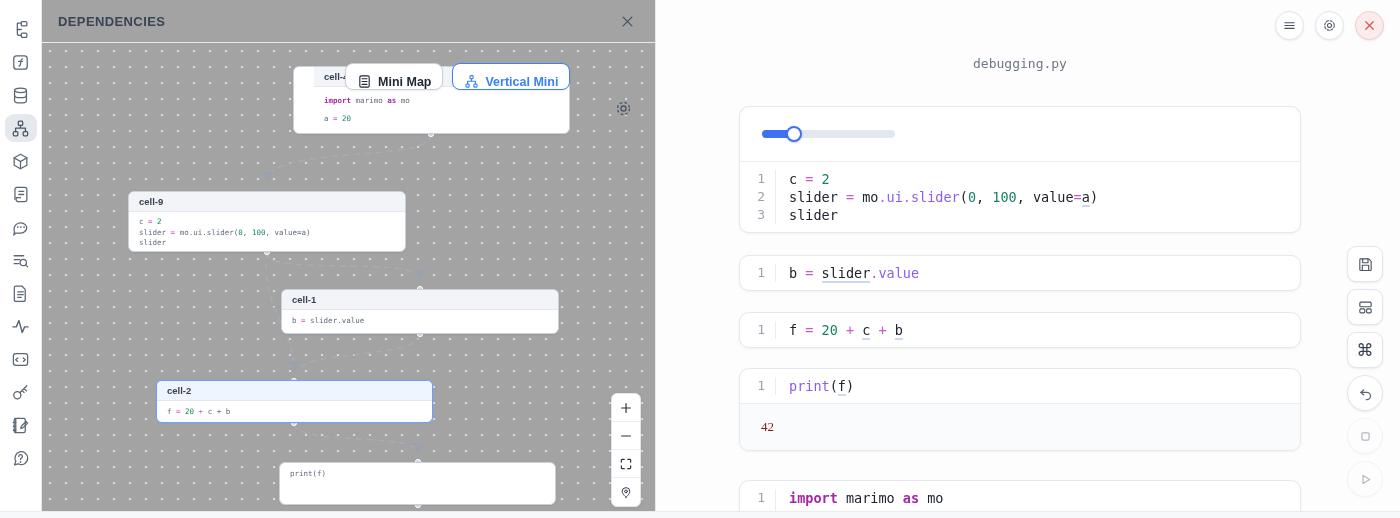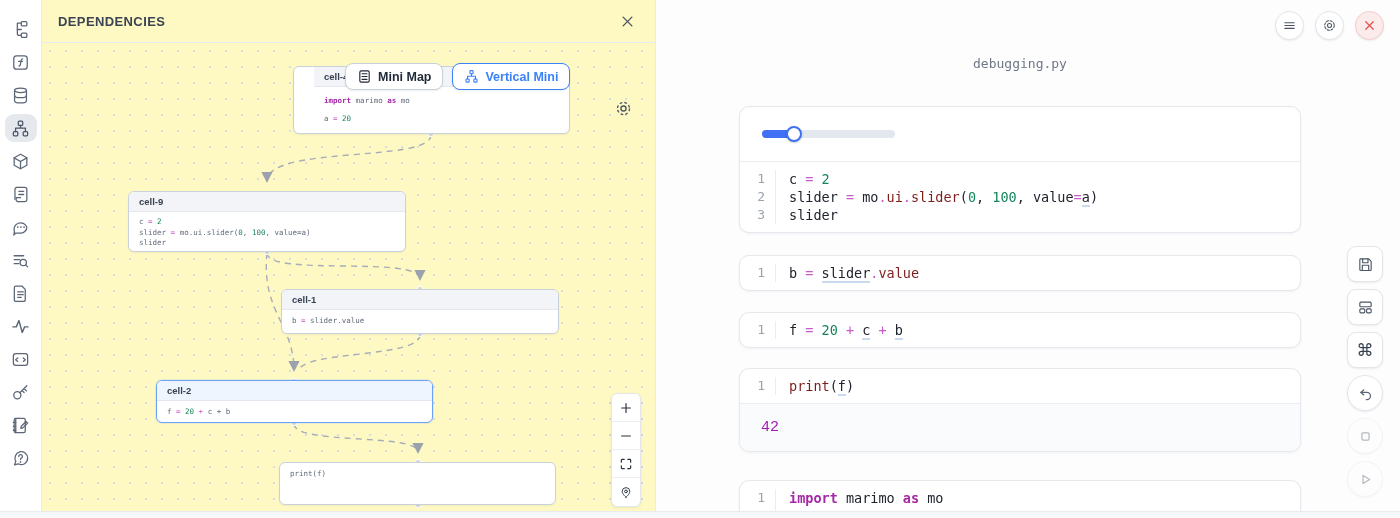--- a/index.html
+++ b/index.html
@@ -9,42 +9,42 @@
 
   
   .sidebar { width:42px; flex:0 0 42px; border-right:1px solid #e7eaee; display:flex;
     flex-direction:column; align-items:center; padding-top:18px; gap:11px; background:#fff; z-index:5;}
   .side-icon { width:26px; height:22px; display:flex; align-items:center; justify-content:center;
     color:#5b6676; cursor:pointer; border-radius:6px; }
   .side-icon svg { width:19px; height:19px; }
   .side-icon.active { background:#e5e8ec; color:#4a5568; box-shadow:0 0 0 3px #e5e8ec; }
 
   
-  .panel { width:614px; flex:0 0 614px; position:relative; border-right:1px solid #e7eaee; background:#fef9c3; }
+  .panel { width:614px; flex:0 0 614px; position:relative; border-right:1px solid #e7eaee; background:#a3a3a3; }
   .panel-header { height:43px; border-bottom:1px solid #e7eaee; display:flex; align-items:center; padding:0 16px; }
   .panel-title { font-size:13px; font-weight:bold; color:#3b4454; letter-spacing:.03em; }
   .panel-close { margin-left:auto; width:24px; height:24px; display:flex; align-items:center;
     justify-content:center; color:#4b5563; cursor:pointer; background:none; border:none; }
   .panel-close svg { width:15px; height:15px; }
   .graph { position:absolute; left:0; top:43px; right:0; bottom:0; overflow:hidden;
     background-image:radial-gradient(circle, #d9dce2 1px, transparent 1.3px); background-size:16px 16px; }
   .edges { position:absolute; left:0; top:0; }
 
   .gnode { position:absolute; background:#fff; border:1px solid #c9d1db; border-radius:6px;
     box-shadow:0 1px 2px rgba(15,23,42,.06); overflow:hidden; cursor:pointer; }
   .gnode-header { background:#f2f4f8; border-bottom:1px solid #e4e8ee; padding:4px 10px;
     font-size:9.5px; font-weight:bold; color:#374151; }
   .gnode-body { padding:5px 10px; font-family:"DejaVu Sans Mono", monospace; font-size:7.5px;
     line-height:10.5px; color:#5f6a7a; white-space:pre; }
   .gnode.selected { border:1.6px solid #69a2f7; box-shadow:0 0 0 1px rgba(105,162,247,.15); }
   .gnode.selected .gnode-header { background:#eef5fe; }
 
   
   .graph-toolbar { position:absolute; left:303px; top:20px; display:flex; gap:9px; z-index:10; }
-  .tbtn { height:27px; display:flex; align-items:center; gap:6px; padding:0 11px; background:#fff;
+  .tbtn { height:27px; display:flex; align-items:flex-end; gap:6px; padding:0 11px; background:#fff;
     border:1px solid #c9d1db; border-radius:8px; box-shadow:0 1px 2px rgba(15,23,42,.08);
     font-family:"Liberation Sans", sans-serif; font-size:12.5px; font-weight:600; color:#1f2937; cursor:pointer; }
   .tbtn svg { width:15px; height:15px; }
   .tbtn.active { border:1.5px solid #3b82f6; color:#3b82f6; }
   .graph-settings { position:absolute; left:572px; top:56px; width:20px; height:20px; color:#4b5563; cursor:pointer; z-index:10;}
   .graph-settings svg { width:19px; height:19px; }
 
   
   .zoom-bar { position:absolute; left:569px; top:350px; width:30px; background:#fff;
     border:1px solid #e3e7ec; border-radius:6px; box-shadow:0 1px 3px rgba(15,23,42,.08);
@@ -65,28 +65,28 @@
   .slider-track { position:absolute; top:1px; left:0; width:133px; height:8px; border-radius:4px; background:#e3e8ef; }
   .slider-fill { position:absolute; top:1px; left:0; height:8px; border-radius:4px; background:#4070f4; }
   .slider-handle { position:absolute; top:-3px; width:16px; height:16px; border-radius:50%;
     background:#fff; border:2px solid #4070f4; box-shadow:0 1px 2px rgba(15,23,42,.2); }
   .code-area { display:flex; padding:8px 0; }
   .gutter { width:36px; flex:0 0 36px; text-align:right; padding-right:10px; border-right:1px solid #e9ecf0;
     font-family:"DejaVu Sans Mono", monospace; font-size:13px; line-height:18px; color:#9aa3af; }
   .codelines { padding-left:13px; font-family:"DejaVu Sans Mono", monospace; font-size:13.5px;
     line-height:18px; color:#20242e; white-space:pre; flex:1; }
   .out-area { border-top:1px solid #eaedf1; background:#fafbfc; padding:15px 21px;
-    font-family:Liberation Mono, monospace; font-size:15px; color:#a21caf; }
+    font-family:Liberation Serif, serif; font-size:13px; color:#7f1d1d; }
 
   
   .t-k { color:#a429a6; font-weight:bold; }
   .t-n { color:#17855c; }
   .t-o { color:#c75bc8; }
   .t-d { color:#c75bc8; }
-  .t-f { color:#7f1d1d; }
+  .t-f { color:#8b5cf6; }
   .t-v { border-bottom:2px solid #c9d9ee; }
 
   
   .top-actions { position:absolute; top:11px; right:16px; display:flex; gap:11px; z-index:20; }
   .circle-btn { width:29px; height:29px; border-radius:50%; background:#fff; border:1px solid #e3e6ea;
     box-shadow:0 1px 2px rgba(15,23,42,.08); display:flex; align-items:center; justify-content:center;
     color:#4b5563; cursor:pointer; }
   .circle-btn svg { width:15px; height:15px; }
   .circle-btn.danger { background:#fbebeb; border-color:#f3cccc; color:#e05252; }
 

